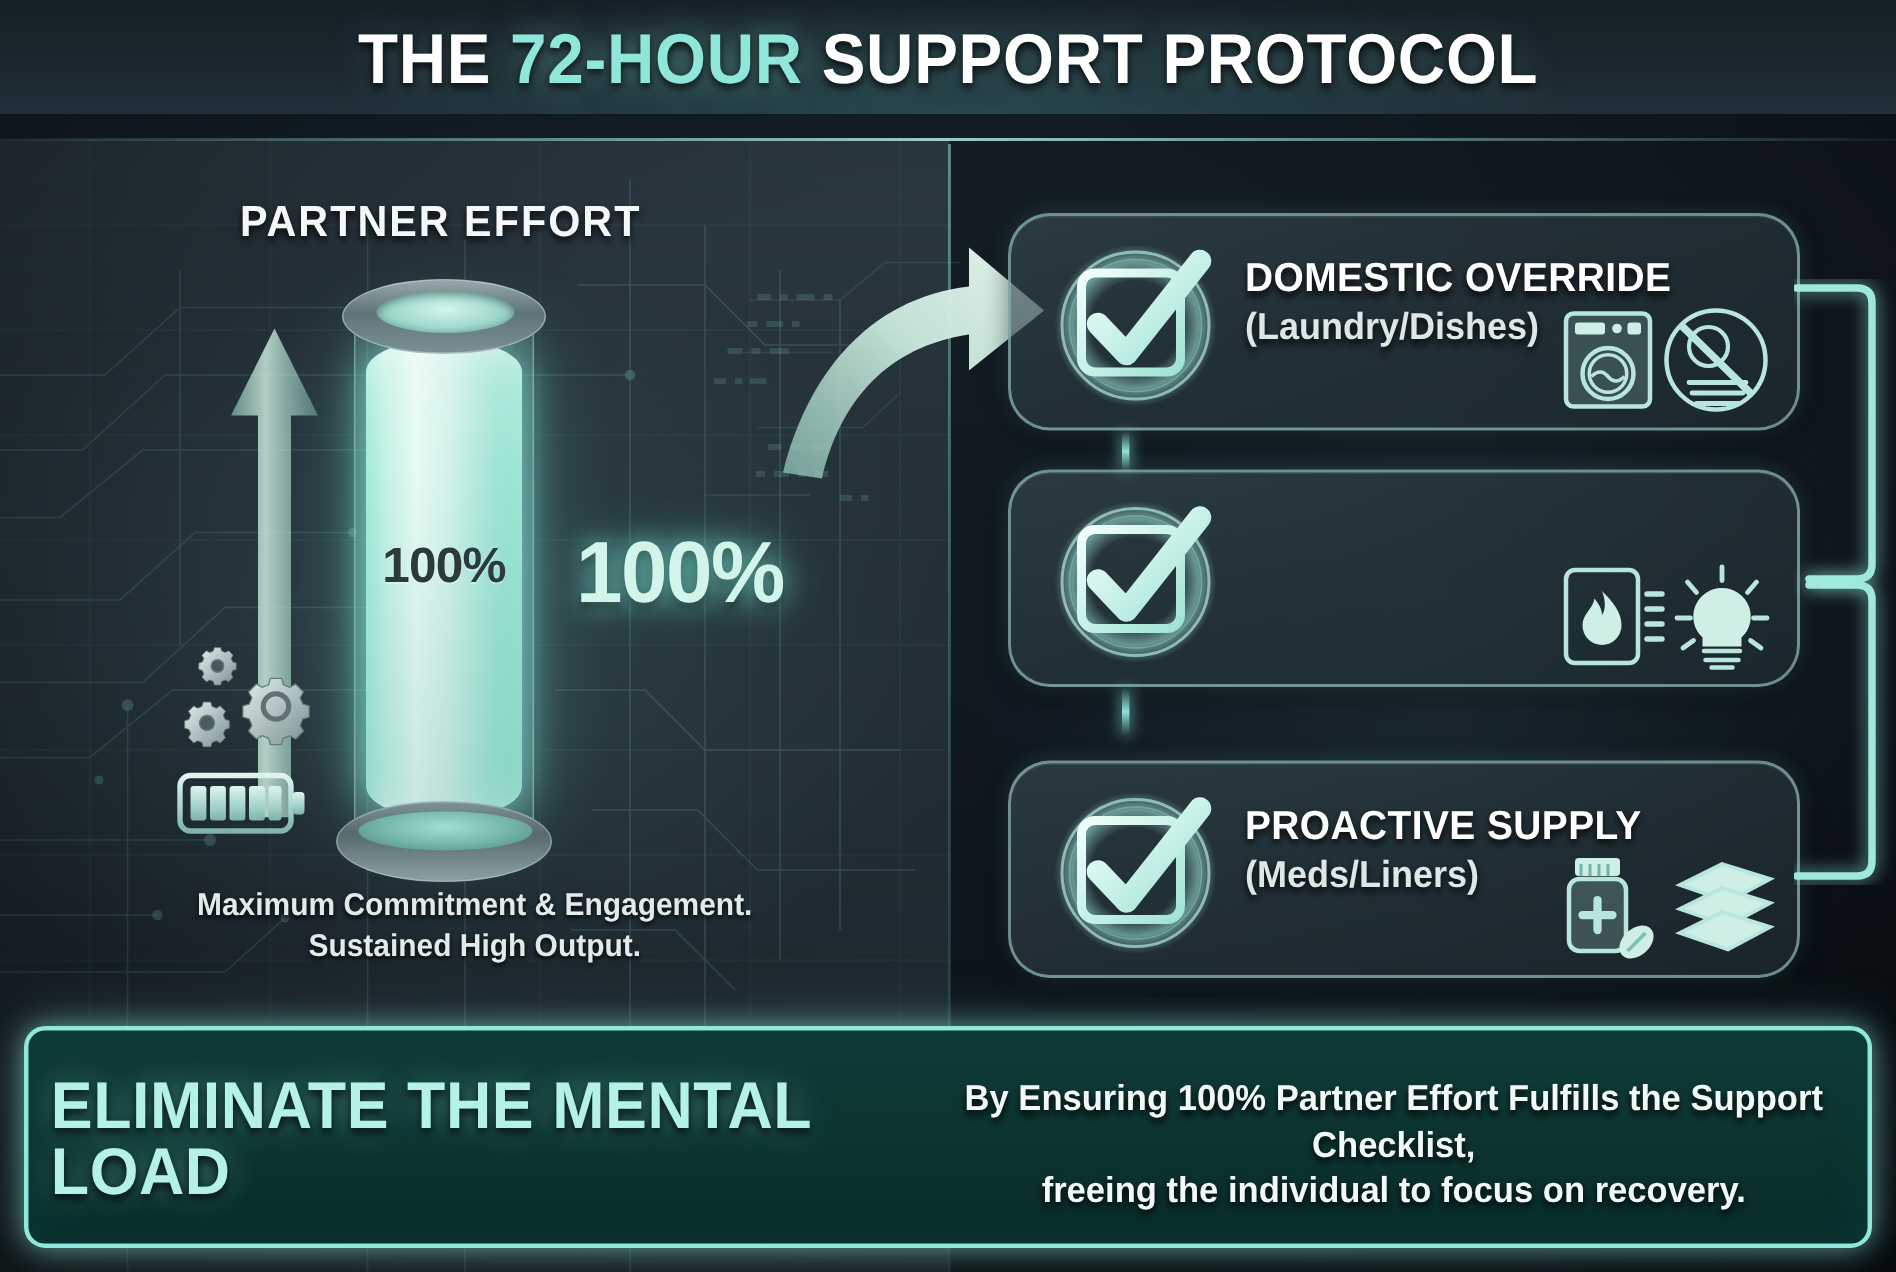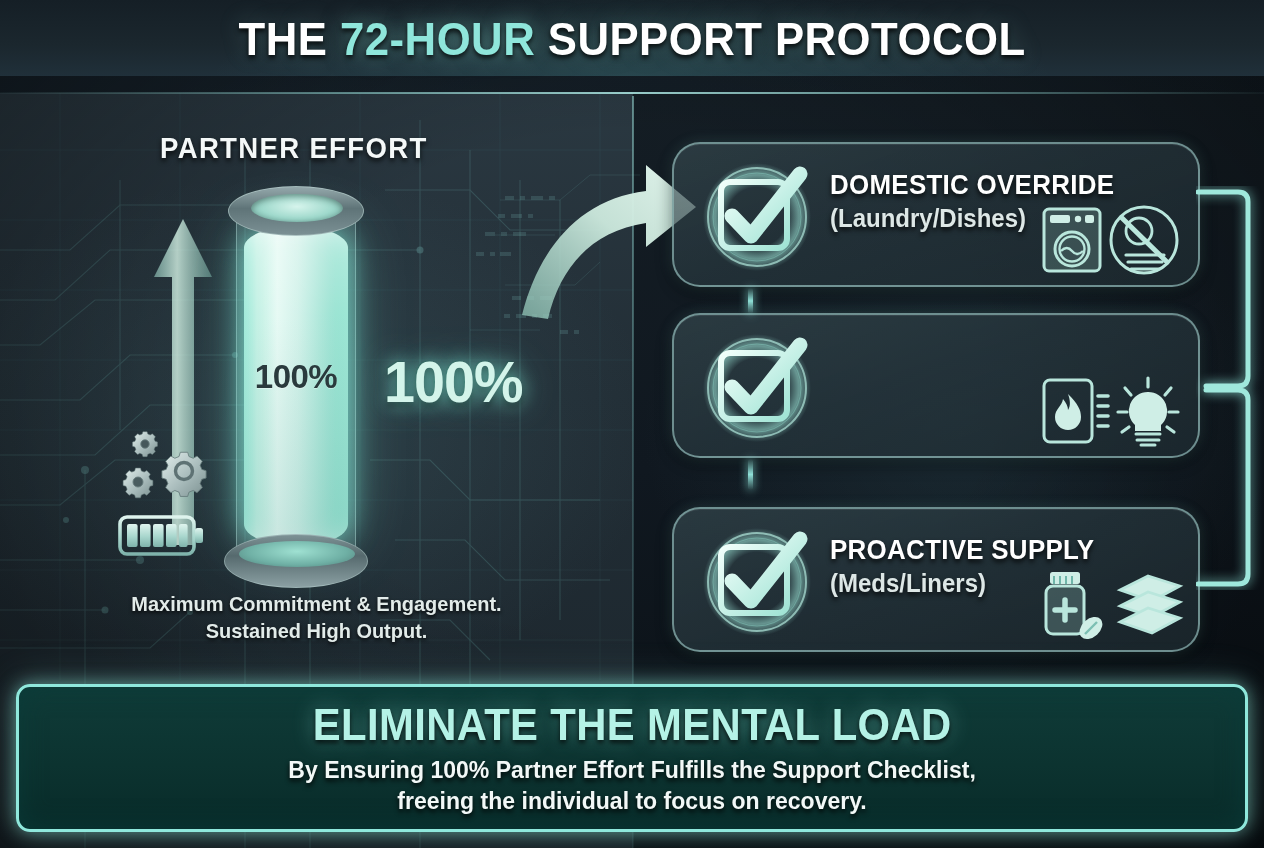--- a/index.html
+++ b/index.html
@@ -266,21 +266,21 @@
   .banner {
     position: absolute;
     left: 16px; top: 684px; width: 1232px; height: 148px;
     border-radius: 14px;
     background: linear-gradient(180deg, #0f3b38 0%, #0c3330 55%, #082b29 100%);
     border: 3px solid #8fe8dc;
     box-shadow:
       0 0 18px rgba(143,232,220,0.55),
       0 0 42px rgba(143,232,220,0.22),
       inset 0 0 26px rgba(10,60,58,0.8);
-    display: flex; flex-direction: column;
+    display: flex; flex-direction: row;
     align-items: center; justify-content: center;
     padding-top: 4px;
   }
   .banner-title {
     font-size: 44px; font-weight: bold; letter-spacing: 0.4px;
     color: #b4f2e6;
     text-transform: uppercase;
     text-shadow: 0 3px 6px rgba(0,0,0,0.75), 0 0 22px rgba(143,232,220,0.45);
     transform: scaleX(0.95);
     line-height: 1.0;

